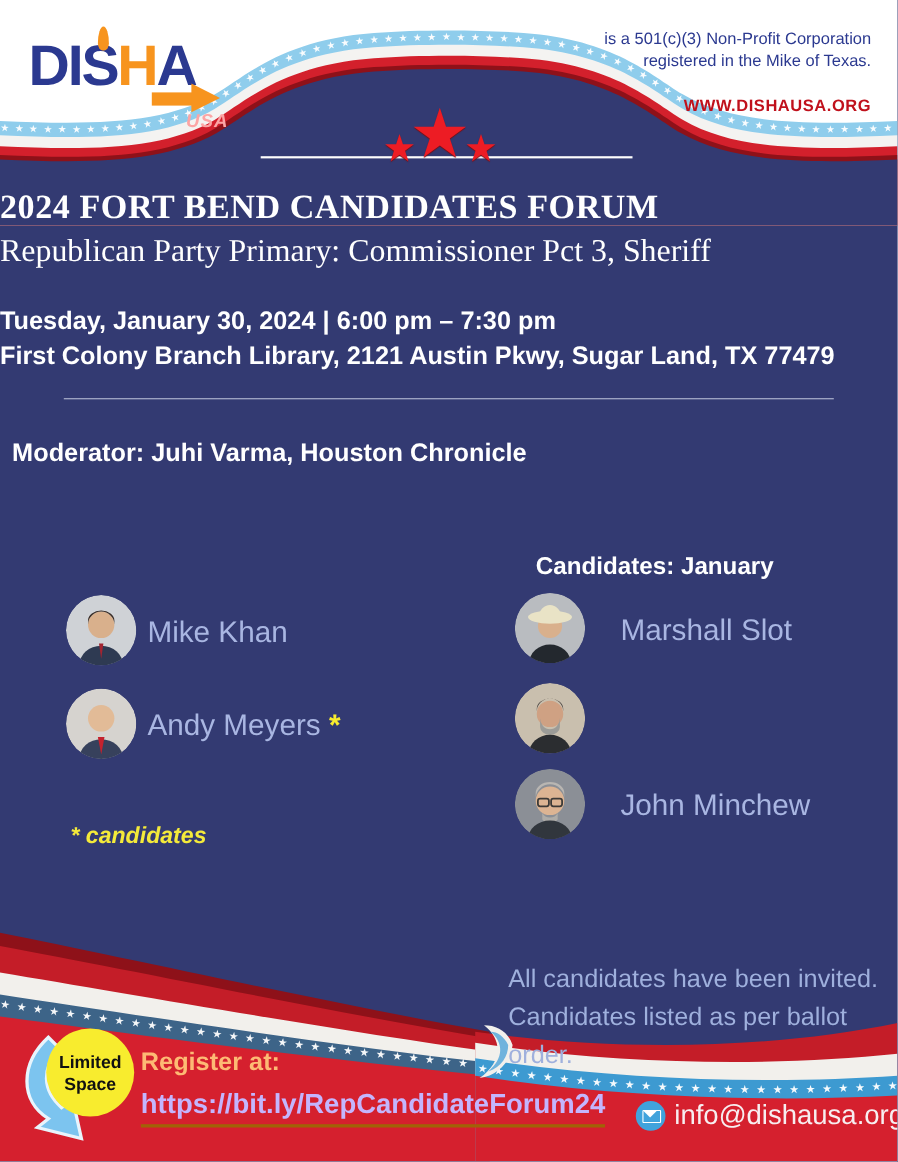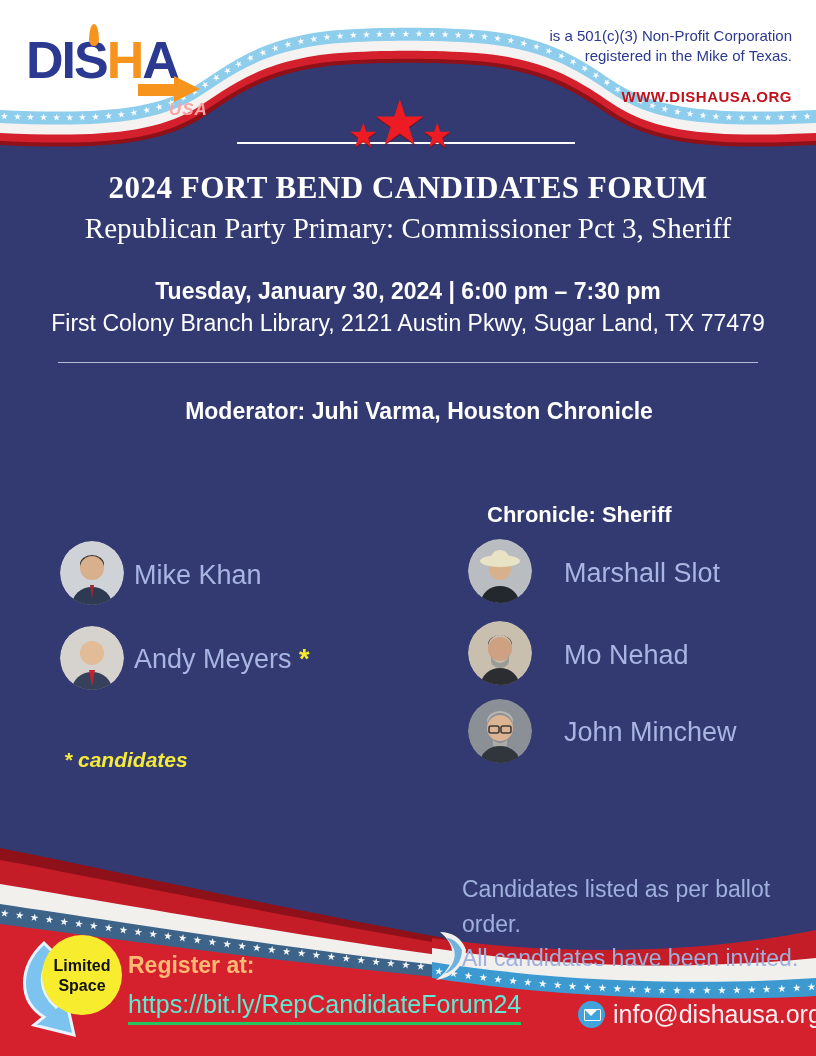--- a/index.html
+++ b/index.html
@@ -20,42 +20,42 @@
   #logo-arrow-shaft{left:112px;top:62px;width:42px;height:12px;background:#f7941e;}
   #ein{right:24px;top:26px;text-align:right;font-size:15px;line-height:1.32;color:#2b3990;}
   #website{right:24px;top:88px;text-align:right;font-size:15px;font-weight:bold;color:#c0111c;letter-spacing:.5px;}
   
   #starline{left:237px;top:142px;width:338px;height:2px;background:#fdfdfd;}
   .deco-star{color:#ed1c24;line-height:1;text-shadow:0 1px 1px #7a0d12;}
   #star-small-l{left:348px;top:118px;font-size:34px;}
   #star-big{left:372px;top:92px;font-size:62px;}
   #star-small-r{left:422px;top:118px;font-size:34px;}
   
-  .center-text{left:0;width:816px;text-align:center;color:#ffffff;}
+  .center-text{left:0;width:816px;color:#ffffff;}
   #title{top:170px;font-family:"Liberation Serif",serif;font-weight:bold;font-size:31px;letter-spacing:.5px;}
   #subtitle{top:212px;font-family:"Liberation Serif",serif;font-size:29px;}
   #datetime{top:278px;font-weight:bold;font-size:23px;}
-  #location{top:310px;font-size:23px;font-weight:400;}
+  #location{top:310px;font-size:23px;font-weight:700;}
   #divider{left:58px;top:362px;width:700px;height:1px;background:#cdd2e6;opacity:.85;}
   #moderator{top:398px;font-weight:bold;font-size:23px;margin-left:11px;}
   
   .col-heading{color:#ffffff;font-weight:bold;font-size:22px;}
   #head-left{left:33px;top:502px;}
   #head-right{left:487px;top:502px;}
   .avatar{width:64px;height:64px;border-radius:50%;overflow:hidden;}
   .cand-name{color:#a9b6e2;font-size:27px;font-weight:300;}
   .incumbent-star{color:#f8ec2e;font-weight:bold;}
   #incumbent-note{left:64px;top:748px;color:#f4ea3a;font-size:21px;font-style:italic;font-weight:bold;}
   
   #bottomSvg{left:0;top:820px;}
   #ballot-note{left:462px;top:872px;color:#9fb0dd;font-size:23px;line-height:1.5;font-weight:300;}
   #badgeSvg{left:10px;top:925px;}
   #register-label{left:128px;top:952px;color:#fdba74;font-weight:bold;font-size:23px;}
-  #register-url{left:128px;top:990px;color:#5eead4;font-size:25px;font-weight:400;
-                border-bottom:3px solid #22c55e;padding-bottom:3px;}
+  #register-url{left:128px;top:990px;color:#c4b5fd;font-size:25px;font-weight:700;
+                border-bottom:3px solid #a16207;padding-bottom:3px;}
   #email-row{left:578px;top:1000px;display:flex;align-items:center;gap:8px;color:#f7eef0;font-size:25px;font-weight:300;}
   #email-icon{width:27px;height:27px;border-radius:50%;background:#41a3dc;position:relative;flex:0 0 auto;}
   #email-icon .env{position:absolute;left:6px;top:8px;width:15px;height:10px;border:1.6px solid #fff;border-radius:1px;}
   #email-icon .flap{position:absolute;left:7px;top:9px;width:0;height:0;
       border-left:6.5px solid transparent;border-right:6.5px solid transparent;border-top:6px solid #fff;}
 </style>
 </head>
 <body>
 
 <div id="flyer">
@@ -94,21 +94,21 @@
   <div class="abs deco-star" id="star-big">★</div>
   <div class="abs deco-star" id="star-small-r">★</div>
 
   <div class="abs center-text" id="title">2024 FORT BEND CANDIDATES FORUM</div>
   <div class="abs center-text" id="subtitle">Republican Party Primary: Commissioner Pct 3, Sheriff</div>
   <div class="abs center-text" id="datetime">Tuesday, January 30, 2024   |   6:00 pm – 7:30 pm</div>
   <div class="abs center-text" id="location">First Colony Branch Library,  2121 Austin Pkwy, Sugar Land, TX 77479</div>
   <div class="abs" id="divider"></div>
   <div class="abs center-text" id="moderator">Moderator: Juhi Varma, Houston Chronicle</div>
 
-  <div class="abs col-heading" id="head-right">Chronicle: Sheriff</div>
+  <div class="abs col-heading" id="head-right">Candidates: January</div>
 
   <div class="abs avatar" style="left:60px;top:541px;">
     <svg viewBox="0 0 64 64" width="64" height="64">
       <circle cx="32" cy="32" r="32" fill="#cfd2d6"></circle>
       <circle cx="32" cy="27" r="12" fill="#d9b08c"></circle>
       <path d="M20,27 a12,12 0 0 1 24,0 l0,-4 a12,9 0 0 0 -24,0 Z" fill="#3a2e28"></path>
       <path d="M12,64 a20,18 0 0 1 40,0 Z" fill="#2e3a52"></path>
       <path d="M30,44 l4,0 l-2,14 Z" fill="#a32431"></path>
     </svg>
   </div>
@@ -142,21 +142,20 @@
 
   <div class="abs avatar" style="left:468px;top:621px;">
     <svg viewBox="0 0 64 64" width="64" height="64">
       <circle cx="32" cy="32" r="32" fill="#c9bfae"></circle>
       <circle cx="32" cy="28" r="12" fill="#cfa183"></circle>
       <path d="M20,26 a12,12 0 0 1 24,0 l0,-3 a12,9 0 0 0 -24,0 Z" fill="#4a4440"></path>
       <path d="M23,32 a9,10 0 0 0 18,0 l0,8 a9,7 0 0 1 -18,0 Z" fill="#9b9b97"></path>
       <path d="M13,64 a19,17 0 0 1 38,0 Z" fill="#2b2d30"></path>
     </svg>
   </div>
-  <div class="abs cand-name" style="left:564px;top:640px;">Mo Nehad</div>
 
   <div class="abs avatar" style="left:468px;top:699px;">
     <svg viewBox="0 0 64 64" width="64" height="64">
       <circle cx="32" cy="32" r="32" fill="#8b8f96"></circle>
       <circle cx="32" cy="29" r="13" fill="#dcb493"></circle>
       <path d="M19,27 a13,13 0 0 1 26,0 l0,-5 a13,10 0 0 0 -26,0 Z" fill="#b9b6b2"></path>
       <rect x="21" y="27" width="10" height="7" rx="2" fill="none" stroke="#3c3a38" stroke-width="1.6"></rect>
       <rect x="33" y="27" width="10" height="7" rx="2" fill="none" stroke="#3c3a38" stroke-width="1.6"></rect>
       <path d="M25,40 a8,8 0 0 0 14,0 l0,6 a8,6 0 0 1 -14,0 Z" fill="#aeaca8"></path>
       <path d="M12,64 a20,17 0 0 1 40,0 Z" fill="#31363d"></path>
@@ -185,22 +184,22 @@
     <text fill="#ffffff" style="font-size:10px;letter-spacing:6px;font-family:'DejaVu Sans',sans-serif" opacity="0.95">
       <textPath href="#brStars" class="star-run">★★★★★★★★★★★★★★★★★★★★★★★★★★★★★★★★★★★★★★★★★★★★★★★★★★★★★★★★★★★★★★★★★★★★★★</textPath>
     </text>
     <path d="M432,158 C560,178 700,182 816,176 L816,236 L432,236 Z" fill="#d5202e"></path>
 
     <path d="M440,112 C458,126 456,146 436,160 C452,158 464,146 466,130 C462,118 452,112 440,112 Z" fill="#f2f0ec"></path>
     <path d="M446,118 C458,128 458,142 444,154 C456,150 462,140 462,130 C458,122 452,118 446,118 Z" fill="#6fb3dd"></path>
   </svg>
 
   <div class="abs" id="ballot-note">
+    <div>All candidates have been invited.</div>
     <div>Candidates listed as per ballot order.</div>
-    <div>All candidates have been invited.</div>
   </div>
 
   <svg id="badgeSvg" class="abs" width="130" height="126" viewBox="0 0 130 126">
     <path d="M34,18 C8,42 8,76 34,92 L24,100 L64,110 L56,74 L46,82 C28,66 28,46 44,28 Z" fill="#7cc4ef" stroke="#e8f4fc" stroke-width="3"></path>
     <circle cx="72" cy="50" r="40" fill="#f8ec2e"></circle>
     <text x="72" y="46" text-anchor="middle" font-size="16" font-weight="bold" fill="#111" font-family="Liberation Sans, sans-serif" class="badge-t1">Limited</text>
     <text x="72" y="66" text-anchor="middle" font-size="16" font-weight="bold" fill="#111" font-family="Liberation Sans, sans-serif" class="badge-t2">Space</text>
   </svg>
 
   <div class="abs" id="register-label">Register at:</div>

